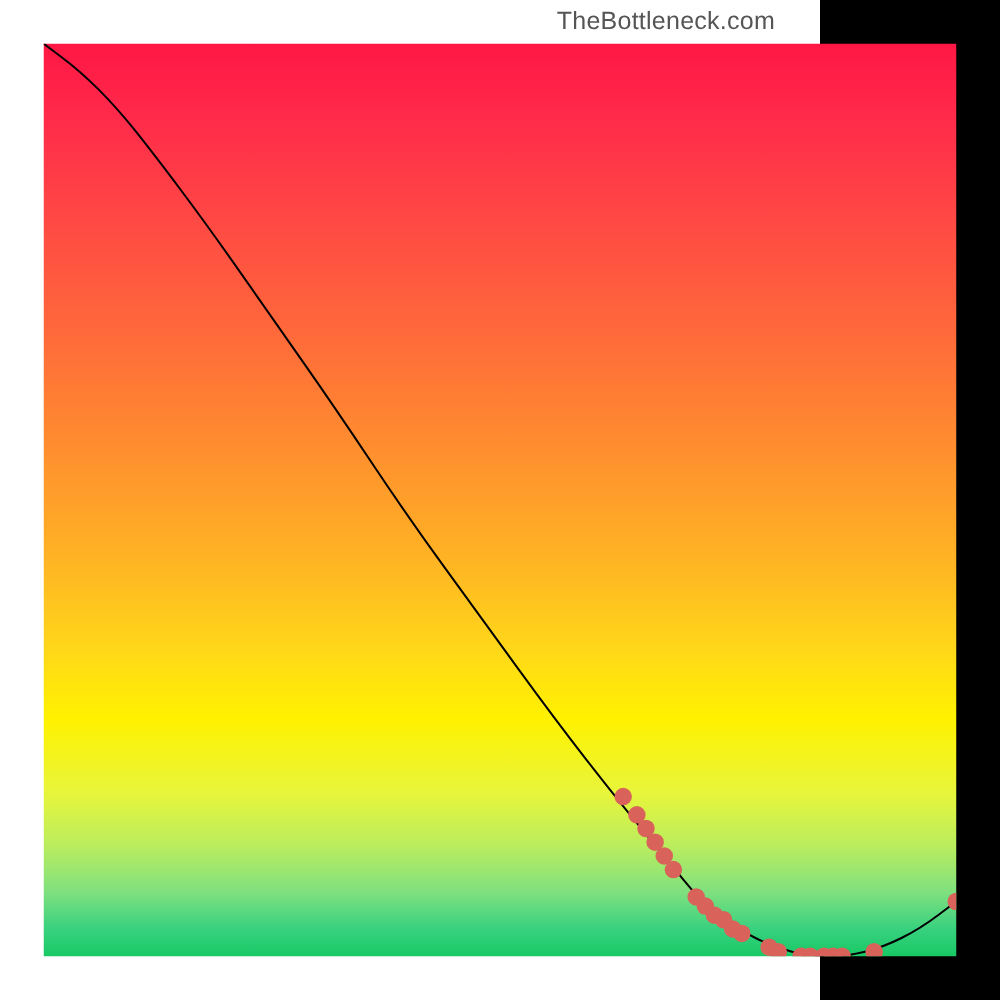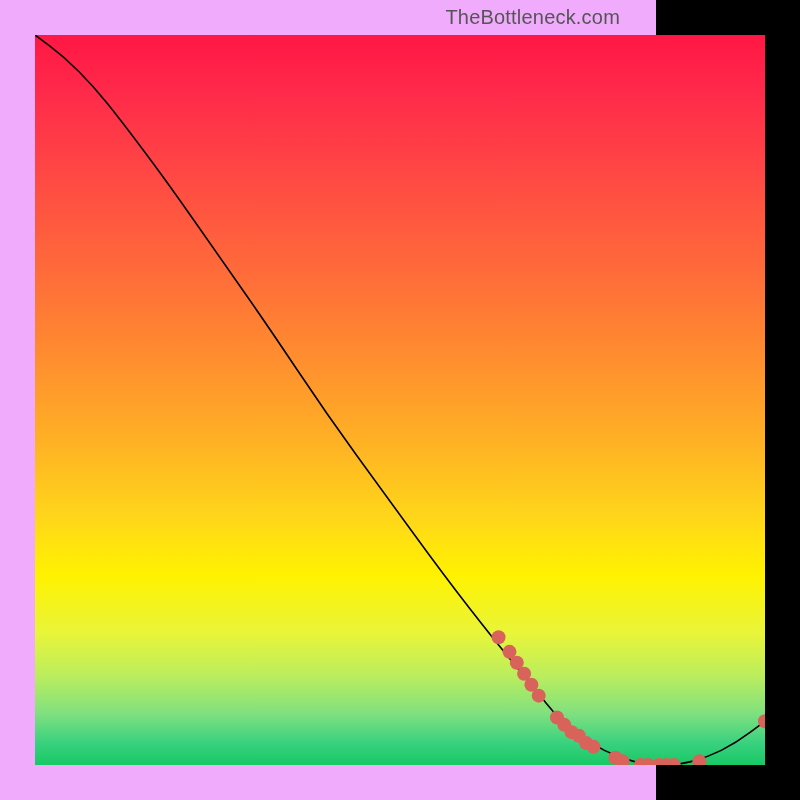--- a/index.html
+++ b/index.html
@@ -8,21 +8,21 @@
     width: 800px;
     height: 800px;
     background: #000;
     overflow: hidden;
     font-family: Arial, Helvetica, sans-serif;
   }
   .frame {
     position: relative;
     width: 656px;
     height: 800px;
-    background: #f0abfc;
+    background: #ffffff;
   }
   .plot {
     position: absolute;
     left: 35px;
     top: 35px;
     width: 730px;
     height: 730px;
     
     background: linear-gradient(
       to bottom,

